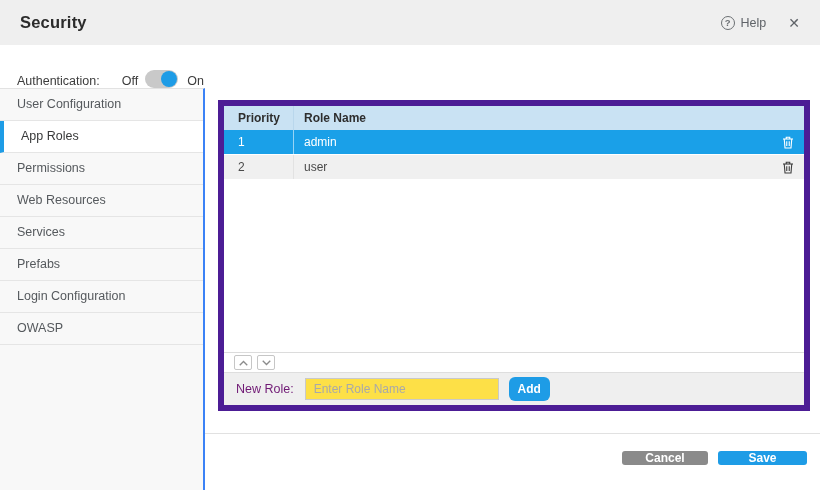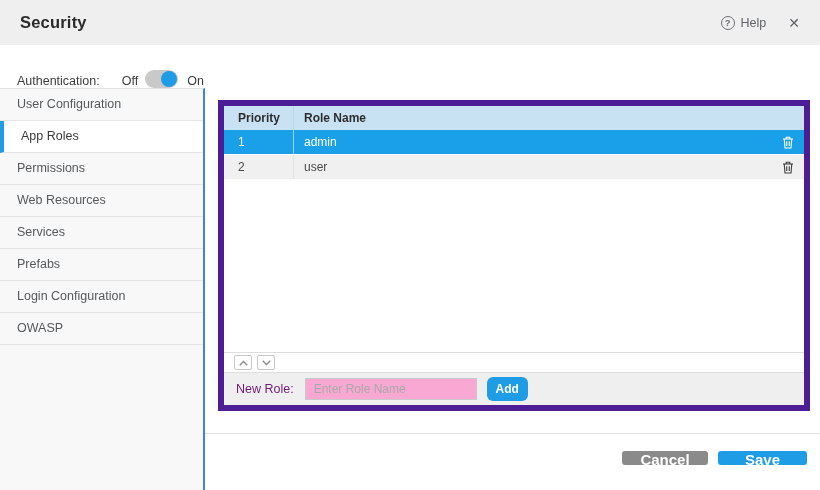--- a/index.html
+++ b/index.html
@@ -202,23 +202,23 @@
     background: #efefef;
     border-top: 1px solid #dedede;
     display: flex;
     align-items: center;
     padding-left: 12px;
     flex-shrink: 0;
   }
   .newrole-label { color: #701a75; }
   .newrole-input {
     margin-left: 11px;
-    width: 172px; height: 22px;
+    width: 194px; height: 22px;
     border: 1px solid #c9c9c9;
-    background: #f9a8d4;
+    background: #fde047;
     padding: 0 8px;
     font-size: 12px;
     font-family: inherit;
     color: #333;
     outline: none;
   }
   .newrole-input::placeholder { color: #a9a9a9; }
   .add-btn {
     margin-left: 10px;
     width: 41px; height: 24px;
@@ -242,21 +242,21 @@
     position: absolute;
     top: 363px; right: 13px;
     display: flex;
     gap: 10px;
   }
   .btn {
     height: 14px;
     border: none;
     border-radius: 3px;
     color: #fff;
-    font-size: 15px;
+    font-size: 12px;
     font-weight: 600;
     font-family: inherit;
     cursor: pointer;
   }
   .btn-cancel { width: 86px; background: var(--cancel); }
   .btn-save   { width: 89px; background: var(--accent); }
 </style>
 </head>
 <body style="--accent: #1e9ce6; --selected-row: #1aa0e8; --table-header: #c9e2f3; --cancel: #8a8a8a;">
 

